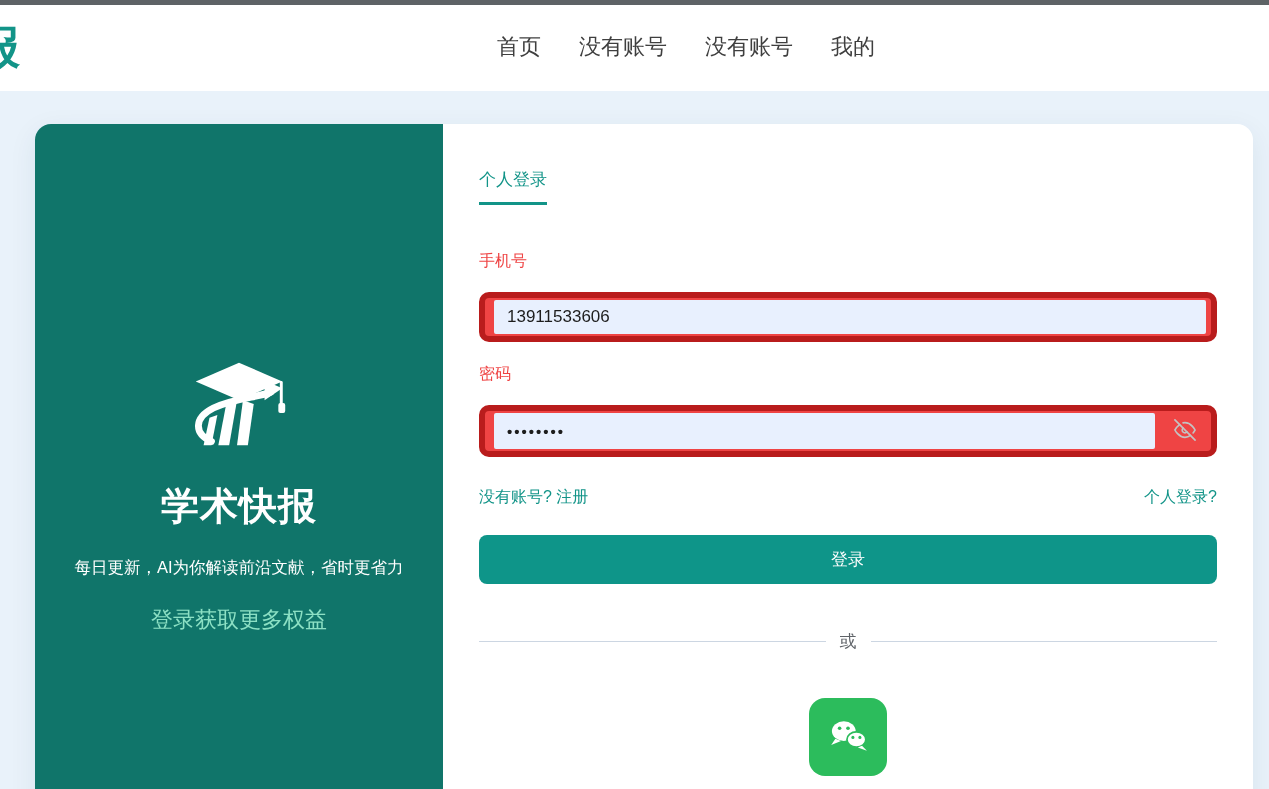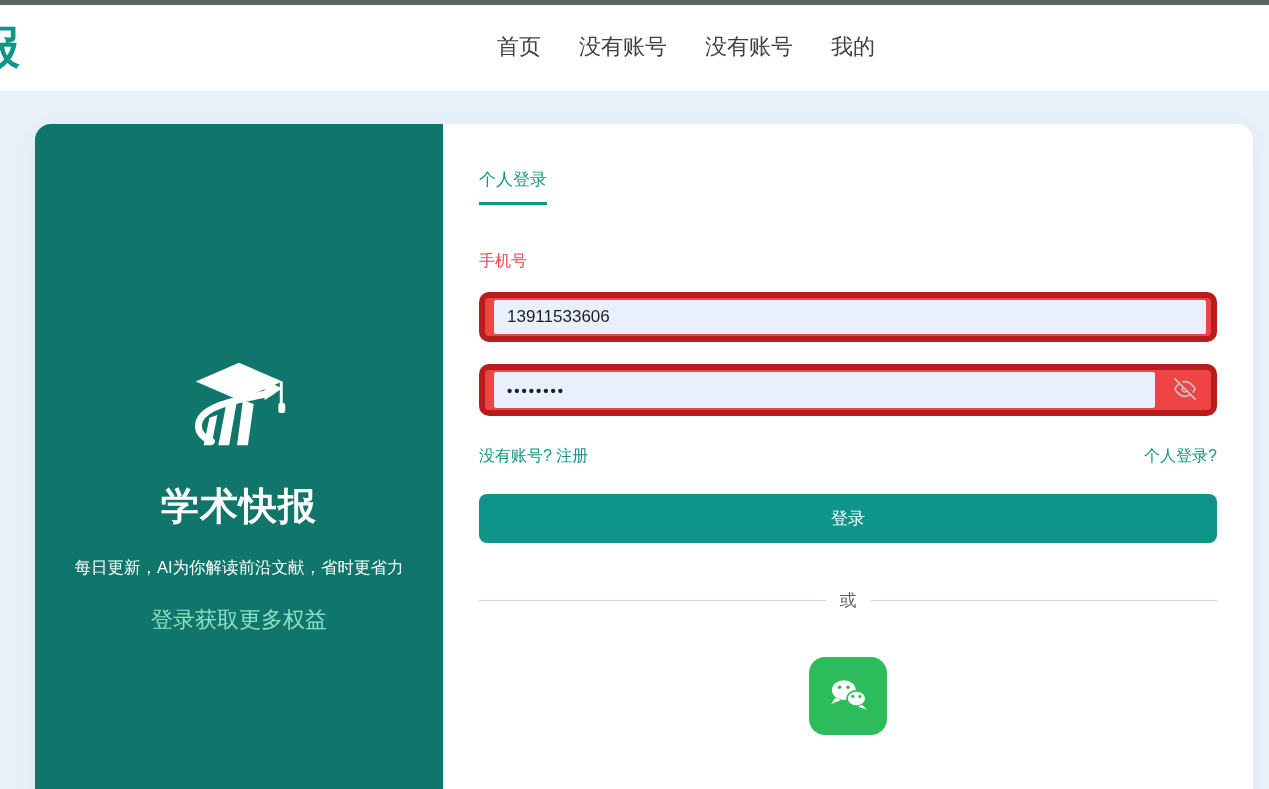--- a/index.html
+++ b/index.html
@@ -226,20 +226,21 @@
   <div class="panel">
 
     <div class="tab">个人登录</div>
 
     <div class="field-label">手机号</div>
     <div class="input-wrap">
       <div class="autofill-bg"></div>
       <input class="text-input" type="text" value="13911533606" style="">
     </div>
 
+    <div class="field-label">密码</div>
     <div class="input-wrap password">
       <div class="autofill-bg"></div>
       <input class="text-input pw" type="text" value="••••••••" style="">
       <button class="eye-btn">
         <span>
           <svg width="22" height="22" viewBox="0 0 24 24" fill="none" stroke="#c3c3c3" stroke-width="1.8" stroke-linecap="round" stroke-linejoin="round">
             <path d="M17.94 17.94A10.07 10.07 0 0 1 12 20c-7 0-11-8-11-8a18.45 18.45 0 0 1 5.06-5.94"></path>
             <path d="M9.9 4.24A9.12 9.12 0 0 1 12 4c7 0 11 8 11 8a18.5 18.5 0 0 1-2.16 3.19"></path>
             <path d="M14.12 14.12a3 3 0 1 1-4.24-4.24"></path>
             <line x1="1" y1="1" x2="23" y2="23"></line>

